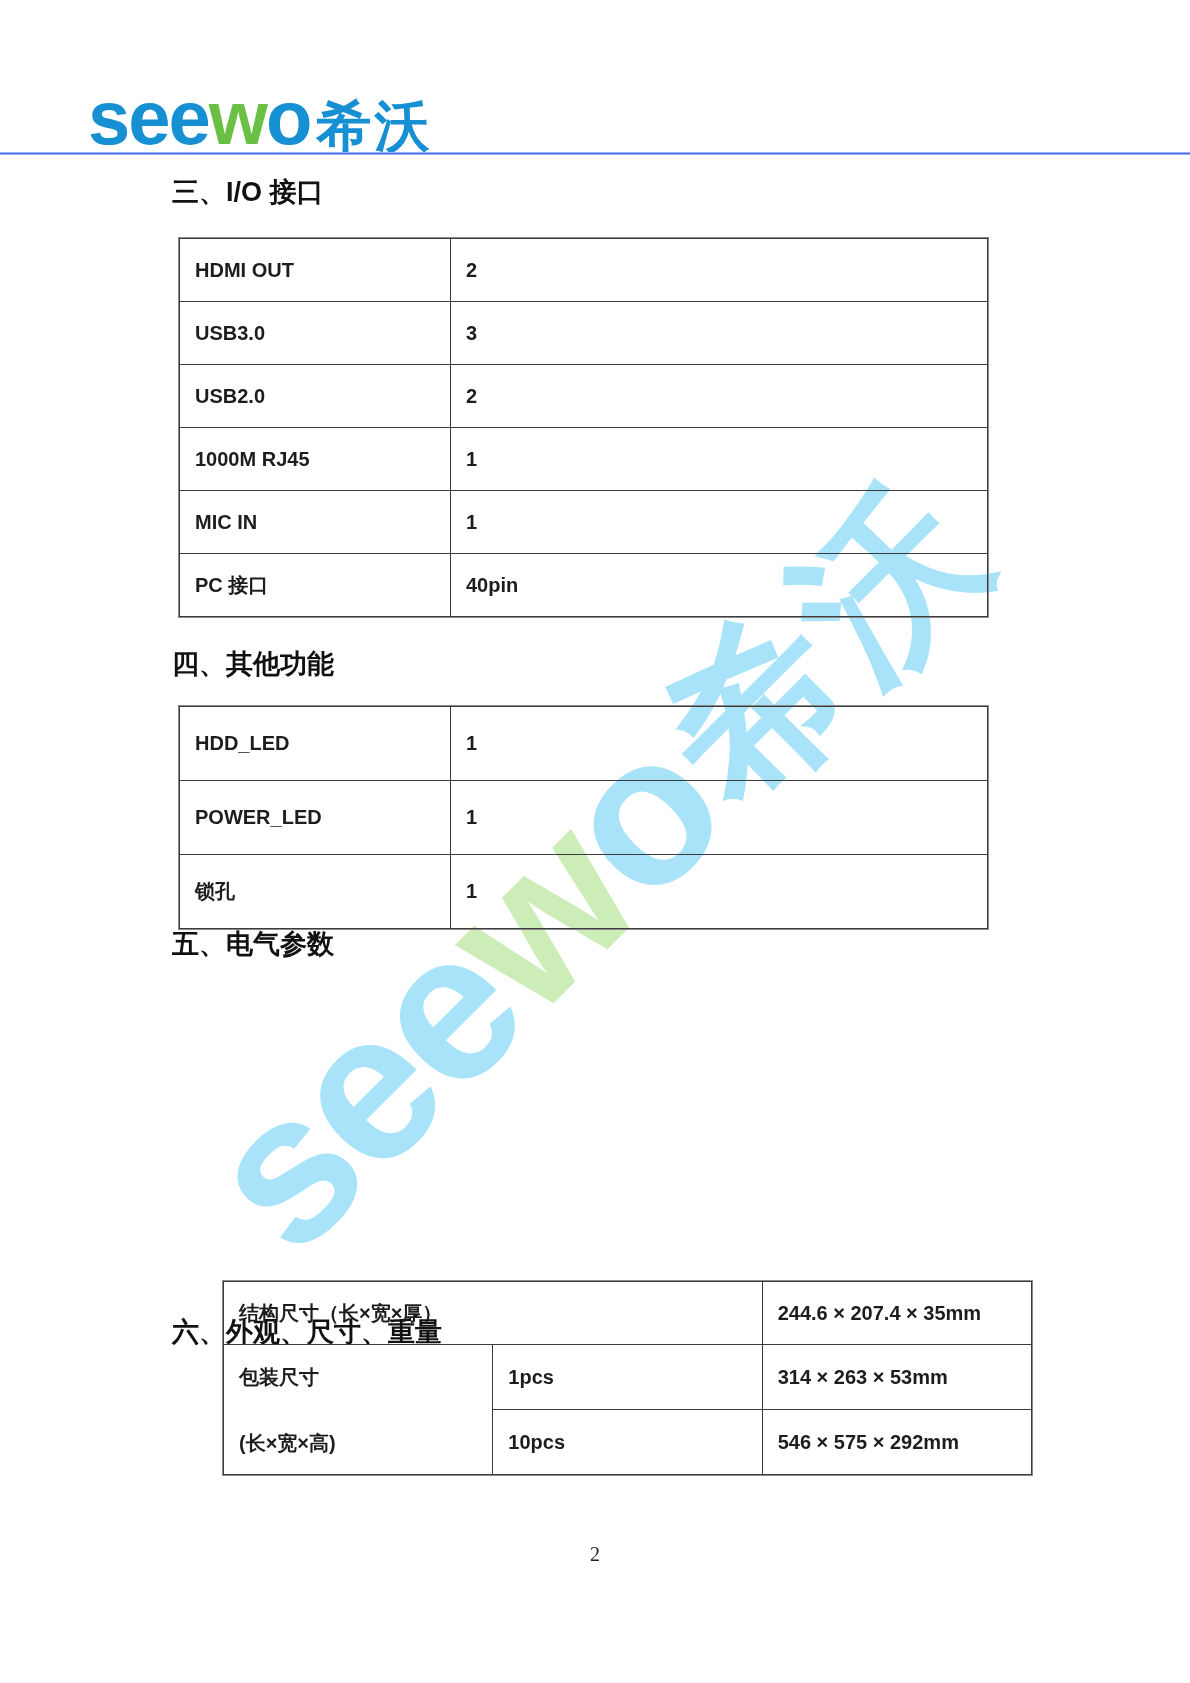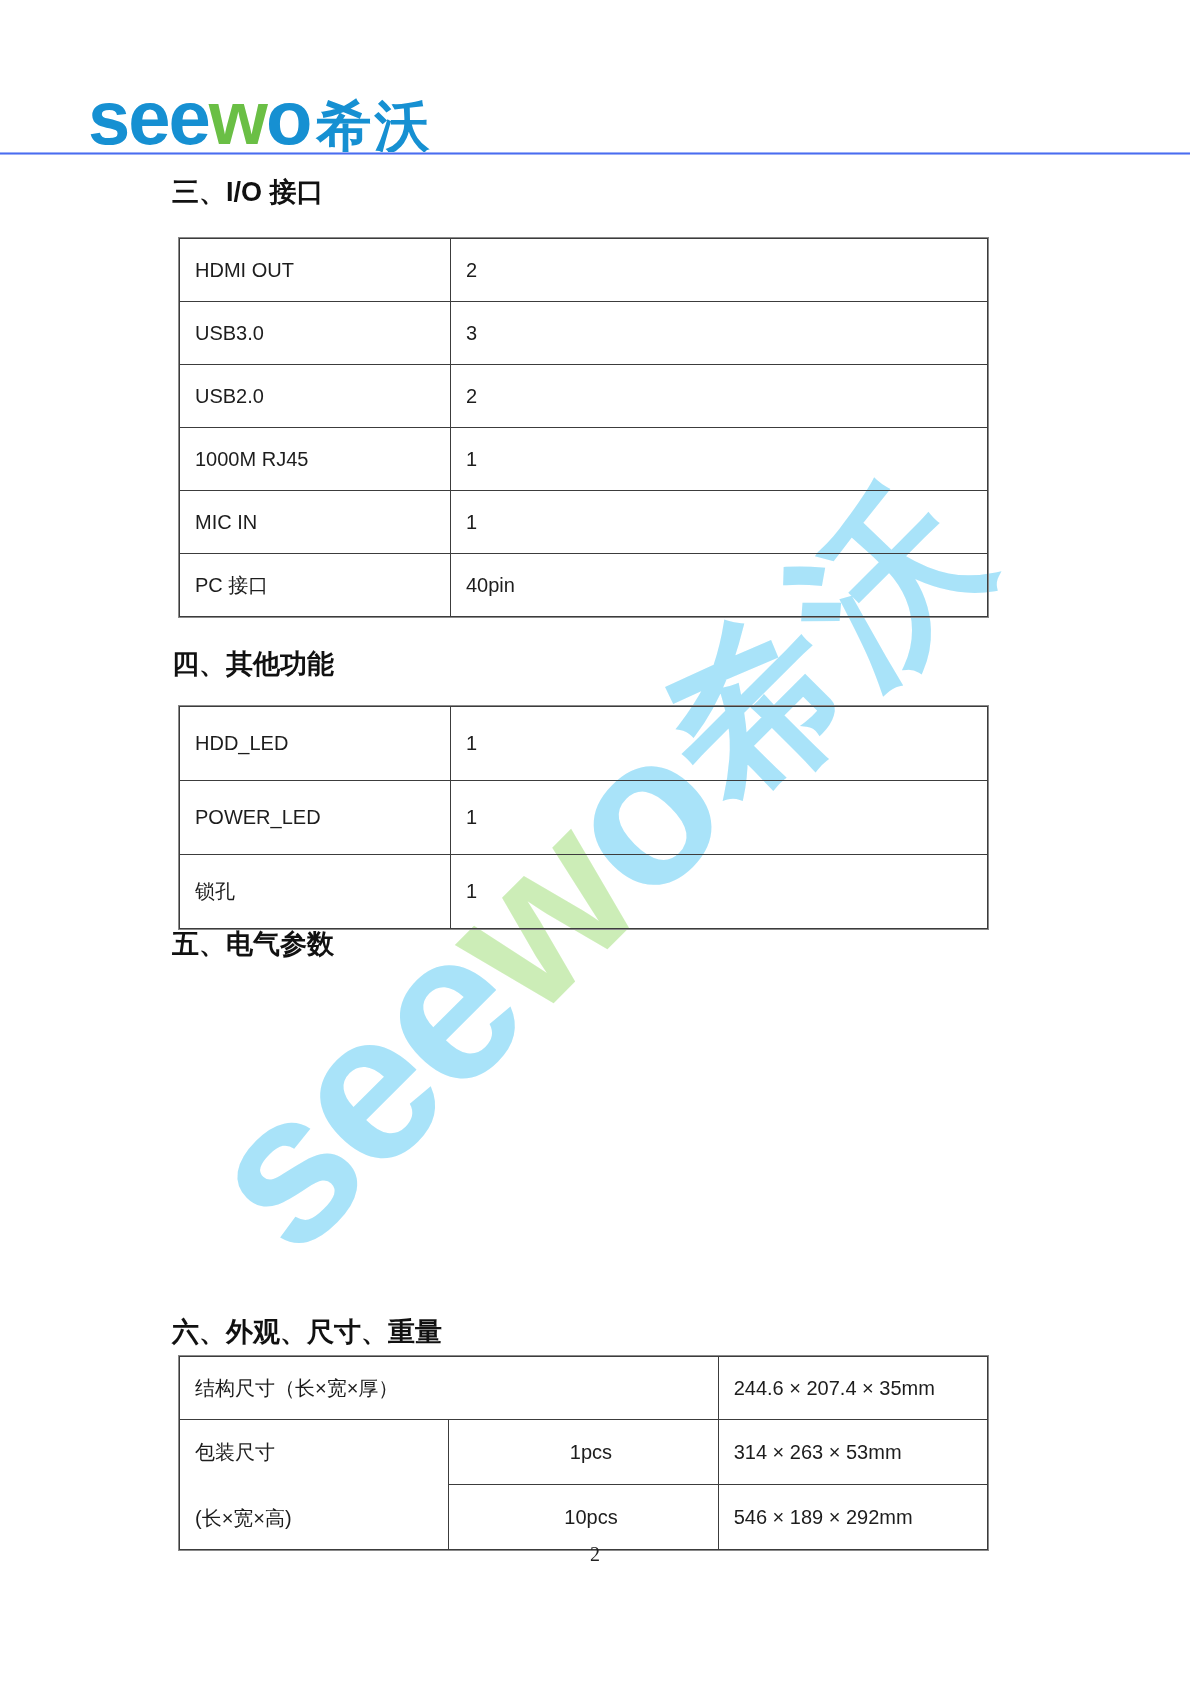--- a/index.html
+++ b/index.html
@@ -54,29 +54,30 @@
   table.spec {
     position:absolute; left:179px; width:809px;
     border-collapse:collapse; table-layout:fixed;
     font-size:20px; color:#1d1d1d;
   }
   table.spec td {
     border:1px solid #3c3c3c;
     padding:0 0 0 15px;
     vertical-align:middle;
     background:transparent;
+    font-weight:bold;
   }
   table.spec { border:1px solid #3c3c3c; outline:1px solid #8a8a8a; }
   .t1 { top:238px; } .t1 tr { height:63px; }
   .t2 { top:706px; } .t2 tr { height:74px; }
   .t3 { top:987px; } .t3 tr { height:63px; }
-  .t4 { top:1356px; }
+  .t4 { top:1281px;margin-left:44px; }
   .t4 .r1 { height:63px; } .t4 .r2, .t4 .r3 { height:65px; }
   .col-label { width:271px; }
-  .t4 .col-a { width:173px; } .t4 .col-b { width:98px;text-align:center; }
+  .t4 .col-a { width:173px; } .t4 .col-b { width:98px; }
   .pkg-label-cell { vertical-align:middle; }
   .pkg-line { display:block; line-height:1.3; }
   .pkg-line + .pkg-line { margin-top:40px; }
 
   .page-footer {
     position:absolute; left:0; top:1543px; width:1190px;
     text-align:center;
     font-family:"Liberation Serif","DejaVu Serif",serif;
     font-size:20px; color:#222;
   }
@@ -163,21 +164,21 @@
       <tr class="r2">
         <td class="col-a pkg-label-cell" rowspan="2">
           <span class="pkg-line">包装尺寸</span>
           <span class="pkg-line">(长×宽×高)</span>
         </td>
         <td class="col-b">1pcs</td>
         <td>314 × 263 × 53mm</td>
       </tr>
       <tr class="r3">
         <td class="col-b">10pcs</td>
-        <td>546 × 189 × 292mm</td>
+        <td>546 × 575 × 292mm</td>
       </tr>
     </tbody>
       </table>
 
     <div class="page-footer">2</div>
 
   </div>
 </div>
 
 </body></html>

